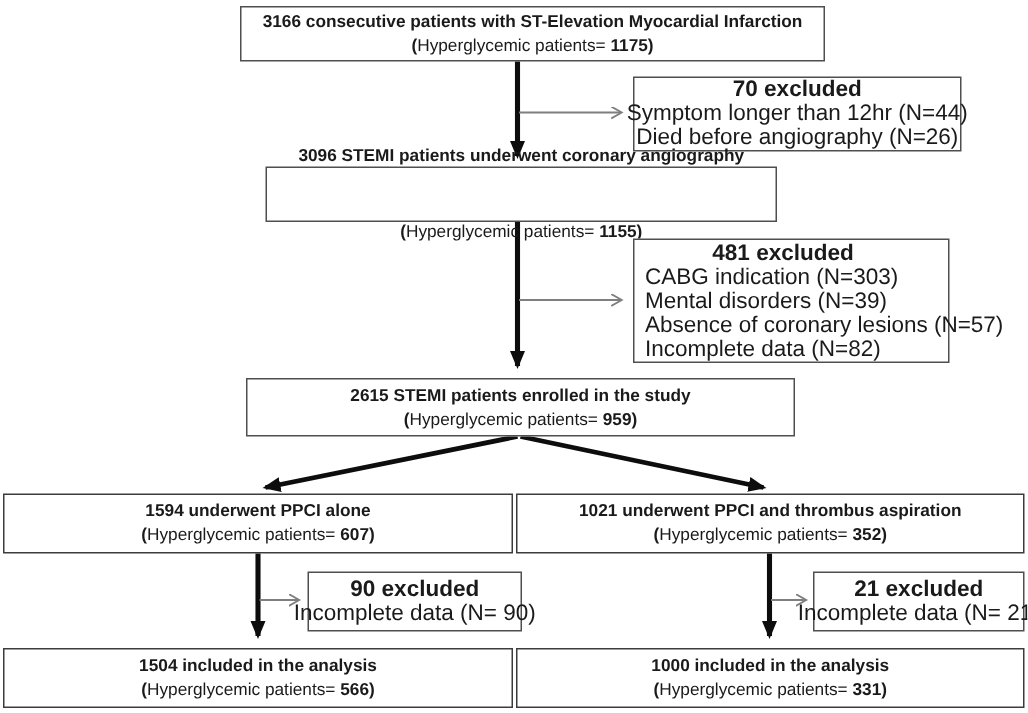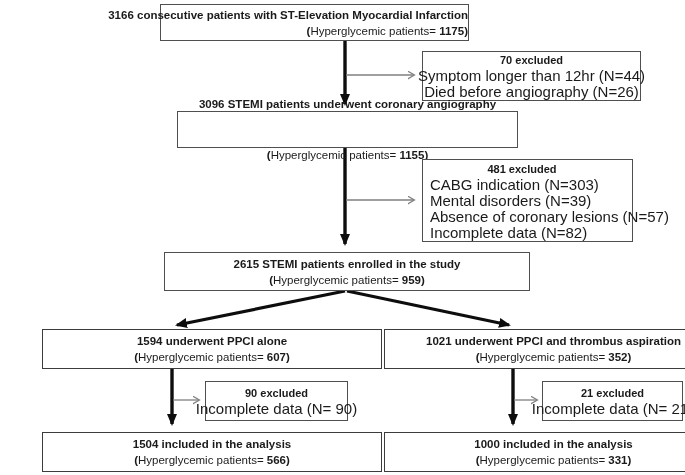--- a/index.html
+++ b/index.html
@@ -7,25 +7,25 @@
     position:relative;width:685px;height:475px;background:#ffffff;
     font-family:"Liberation Sans","DejaVu Sans",sans-serif;
     color:#1a1a1a;overflow:hidden;
   }
   svg.arrows{position:absolute;left:0;top:0;width:685px;height:475px;pointer-events:none;}
   .box{
     position:absolute;background:#ffffff;border:1px solid #4f4f4f;
     box-sizing:border-box;display:flex;flex-direction:column;
     justify-content:center;align-items:center;z-index:2;
   }
-  .box.darker{border-color:#3c3c3c;margin-left:40px;}
+  .box.darker{border-color:#3c3c3c;}
   .title{font-weight:bold;font-size:11.5px;line-height:16px;text-align:center;white-space:nowrap;}
   .sub{font-size:11.5px;line-height:16px;text-align:center;white-space:nowrap;}
   .sub b{font-weight:bold;}
-  .excl-title{font-weight:bold;font-size:11px;line-height:16px;text-align:center;white-space:nowrap;}
+  .excl-title{font-weight:bold;font-size:15px;line-height:16px;text-align:center;white-space:nowrap;}
   .excl-line{font-size:15px;line-height:16px;text-align:center;white-space:nowrap;}
   .box.left-lines{align-items:flex-start;padding-left:7px;padding-right:18px;}
   .box.left-lines .excl-title{align-self:center;}
   .box.left-lines .excl-line{text-align:right;}
 </style>
 </head>
 <body>
 
 <div class="canvas">
 
@@ -46,21 +46,21 @@
     <line x1="345" y1="148" x2="345" y2="244" stroke="#0d0d0d" stroke-width="3.4" marker-end="url(#headBlackBig)"></line>
     <line x1="346" y1="200" x2="414" y2="200" stroke="#7f7f7f" stroke-width="1.3" marker-end="url(#headGray)"></line>
     <line x1="345" y1="291" x2="177" y2="325" stroke="#0d0d0d" stroke-width="3.2" marker-end="url(#headBlackBig)"></line>
     <line x1="347" y1="291" x2="509" y2="325" stroke="#0d0d0d" stroke-width="3.2" marker-end="url(#headBlackBig)"></line>
     <line x1="172" y1="368" x2="172" y2="424" stroke="#0d0d0d" stroke-width="3.4" marker-end="url(#headBlackBig)"></line>
     <line x1="173" y1="400" x2="199" y2="400" stroke="#7f7f7f" stroke-width="1.3" marker-end="url(#headGray)"></line>
     <line x1="513" y1="368" x2="513" y2="424" stroke="#0d0d0d" stroke-width="3.4" marker-end="url(#headBlackBig)"></line>
     <line x1="514" y1="400" x2="537" y2="400" stroke="#7f7f7f" stroke-width="1.3" marker-end="url(#headGray)"></line>
   </svg>
 
-  <div class="box" style="left:160px;top:4px;width:309px;height:37px;align-items:flex-end;">
+  <div class="box" style="left:160px;top:4px;width:390px;height:37px;">
     <div class="title">3166 consecutive patients with ST-Elevation Myocardial Infarction</div>
     <div class="sub"><b>(</b><span>Hyperglycemic patients=</span><b> 1175)</b></div>
   </div>
 
   <div class="box" style="left:422px;top:51px;width:219px;height:50px;">
     <div class="excl-title">70 excluded</div>
     <div class="excl-line">Symptom longer than 12hr (N=44)</div>
     <div class="excl-line">Died before angiography (N=26)</div>
   </div>
 

